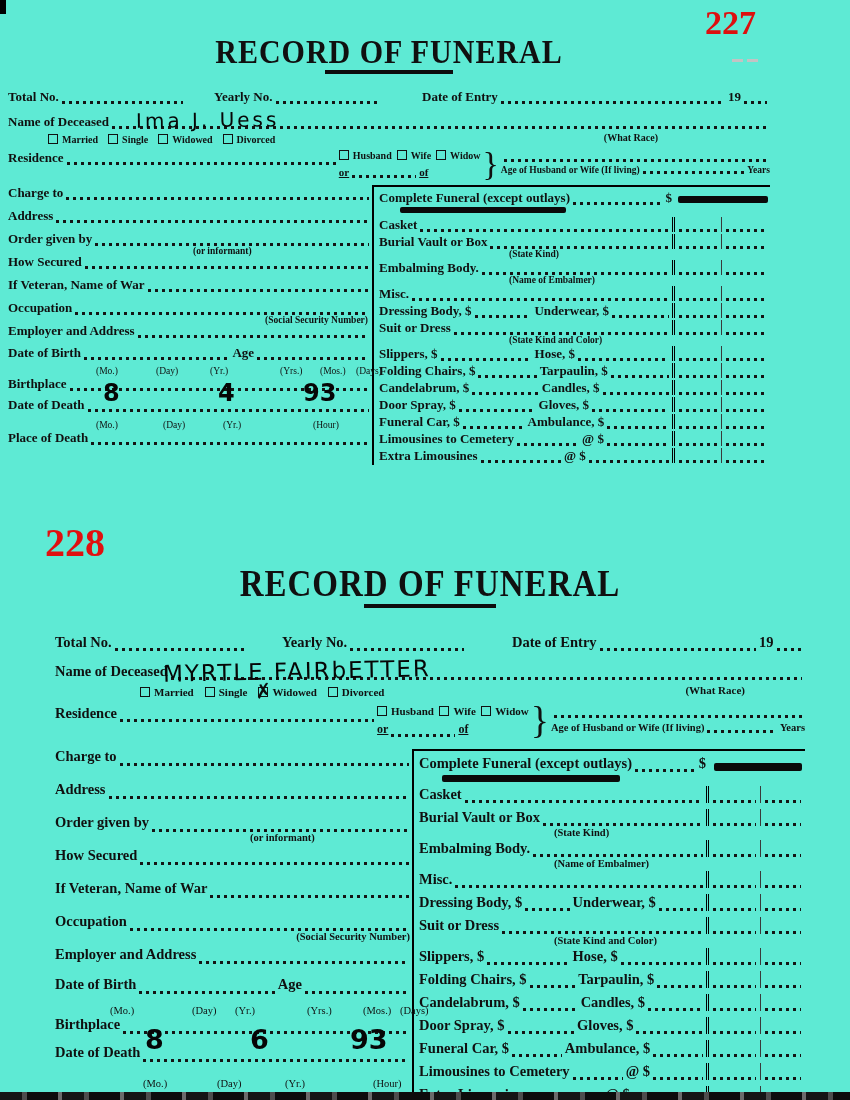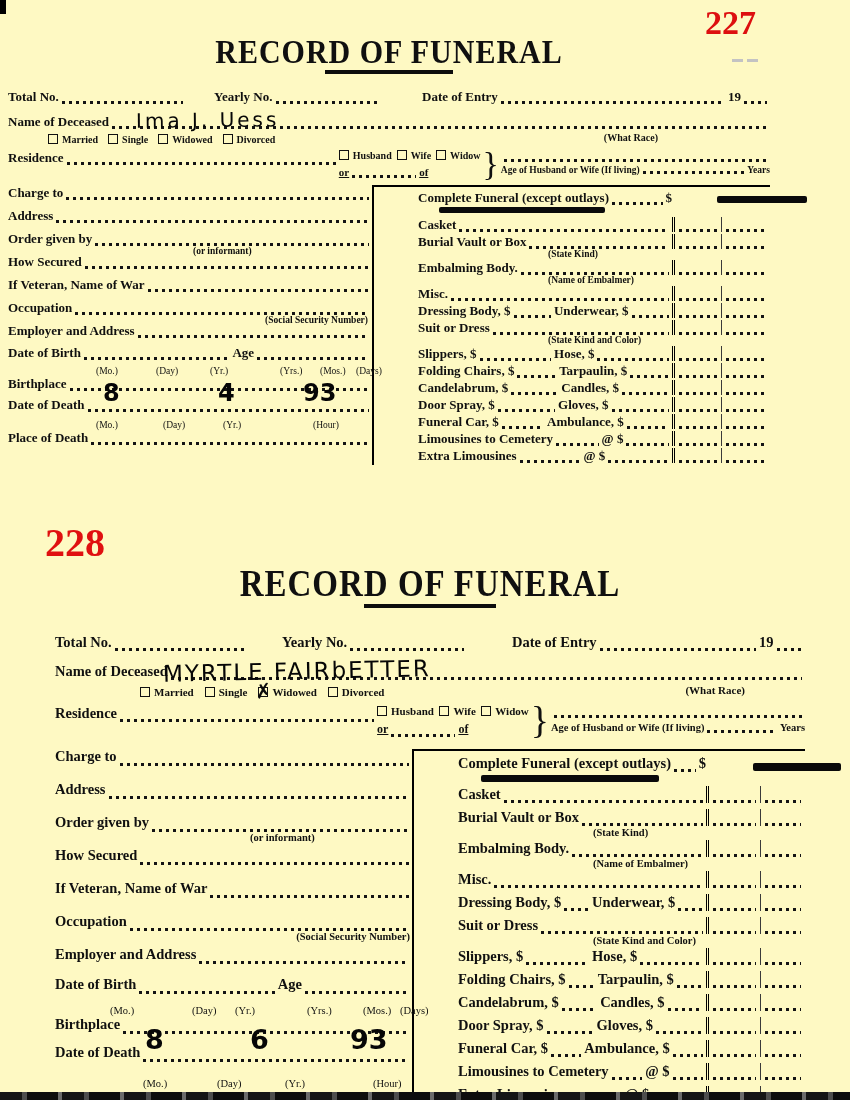--- a/index.html
+++ b/index.html
@@ -1,16 +1,16 @@
 <!DOCTYPE html>
 <html><head>
 <meta charset="utf-8">
 <style>
   html,body{margin:0;padding:0;background:#ffffff;}
-  #page{position:relative;width:850px;height:1100px;background:#fef9c3;overflow:hidden;
+  #page{position:relative;width:850px;height:1100px;background:#5eead4;overflow:hidden;
         font-family:"Liberation Serif",serif;color:#101010;}
   
   .dots{flex:1;height:15px;margin:0 3px;
         background:linear-gradient(to right,#141414 46%,transparent 46%) repeat-x left bottom;
         background-size:7px 2.6px;}
   .dots.short{flex:0 0 64px;}
   .flabel,.plabel{white-space:nowrap;font-weight:bold;}
   .frow{display:flex;align-items:flex-start;position:relative;line-height:15px;}
   .fsub{position:absolute;font-weight:bold;}
   .subrow{position:relative;font-weight:normal;}
@@ -35,21 +35,21 @@
   .spousecol{display:flex;flex-direction:column;}
   .spouseline{white-space:nowrap;font-weight:bold;}
   .orline{display:flex;align-items:flex-end;text-decoration:underline;}
   .brace{font-weight:normal;line-height:.8;margin:0 2px;}
   .agecol{display:flex;flex-direction:column;flex:1;}
   .ageline{display:flex;align-items:center;white-space:nowrap;}
   
   .fbody{display:flex;align-items:flex-start;}
   .leftcol{flex:1;min-width:0;}
   .pricebox{border-top:2.5px solid #000;border-left:2.5px solid #000;box-sizing:border-box;}
-  .prow{display:flex;align-items:flex-start;position:relative;margin-left:39px;}
+  .prow{display:flex;align-items:flex-start;position:relative;}
   .pcontent{flex:1;display:flex;align-items:flex-start;position:relative;padding-left:5px;min-width:0;}
   .cell{display:flex;align-items:flex-start;box-sizing:border-box;}
   .c1{border-left:3px double #000;}
   .c2{border-left:1.5px solid #3a3a3a;}
   .cell .dots{margin:0 4px;}
   .psub{position:absolute;font-weight:bold;white-space:nowrap;}
   .hw-underline,.hw-moneybar{position:absolute;background:#0a0a0a;border-radius:2px;}
   
   #f227{position:absolute;left:0;top:0;width:850px;height:455px;font-size:13px;}
   #f227 .inner{padding:0 80px 0 8px;}

